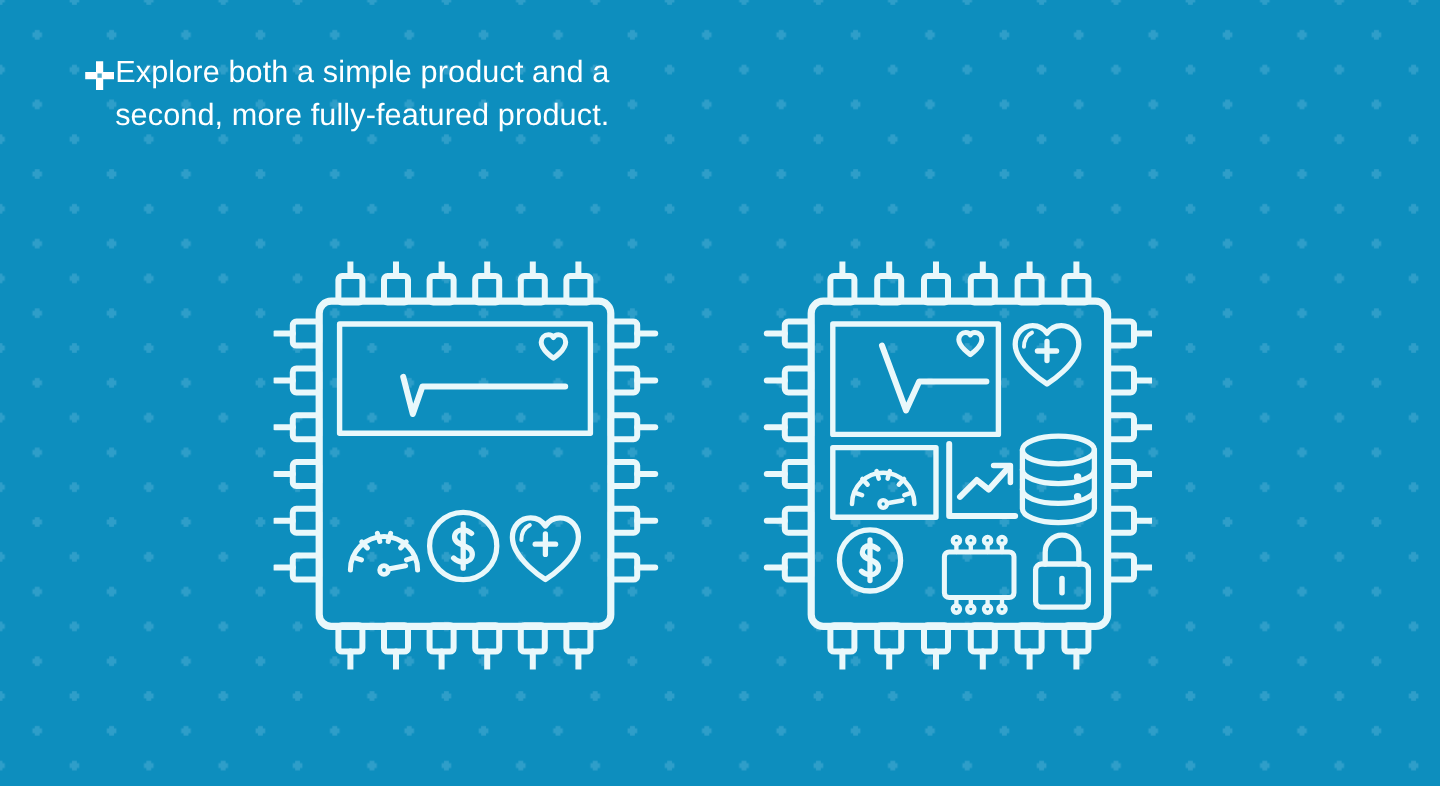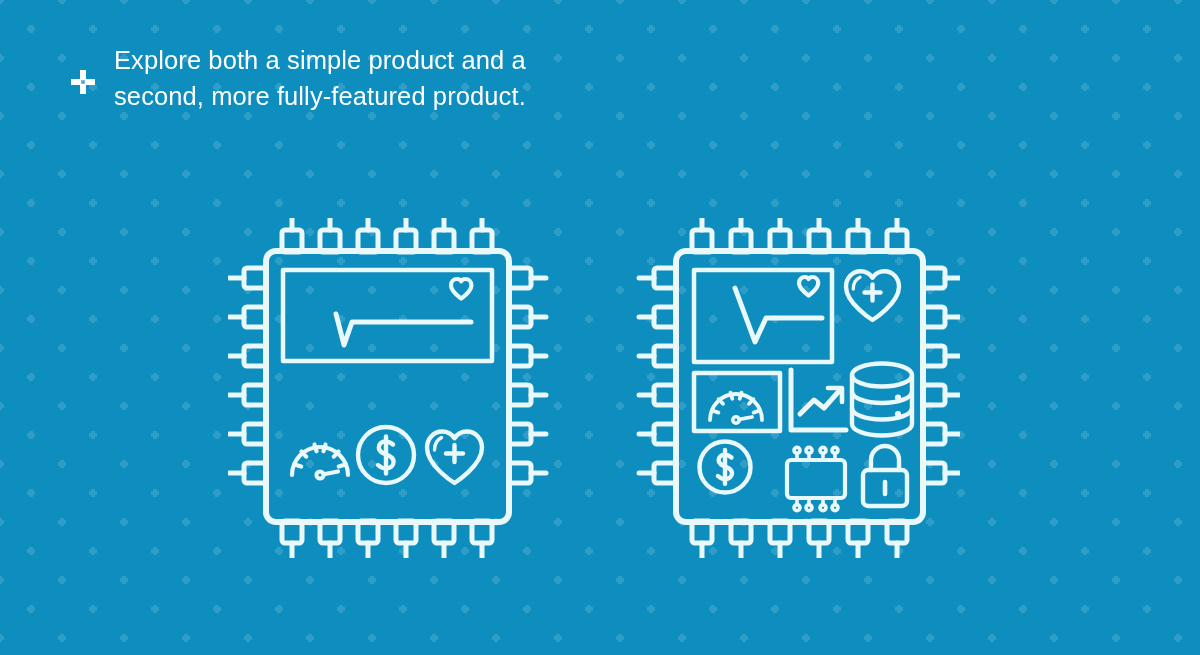--- a/index.html
+++ b/index.html
@@ -17,22 +17,21 @@
   
   #bg-pattern {
     position: absolute; inset: 0;
     pointer-events: none;
   }
   
   #headline {
     position: absolute;
     left: 70px; top: 42px;
     display: flex;
-    align-items: center;
-    gap: 18px;
+    align-items: flex-start;
   }
   #bullet-icon {
     width: 26px; height: 26px;
     margin-top: 8px;
     flex: 0 0 auto;
   }
   #headline-text {
     color: #ffffff;
     font-size: 25.5px;
     line-height: 1.42;

